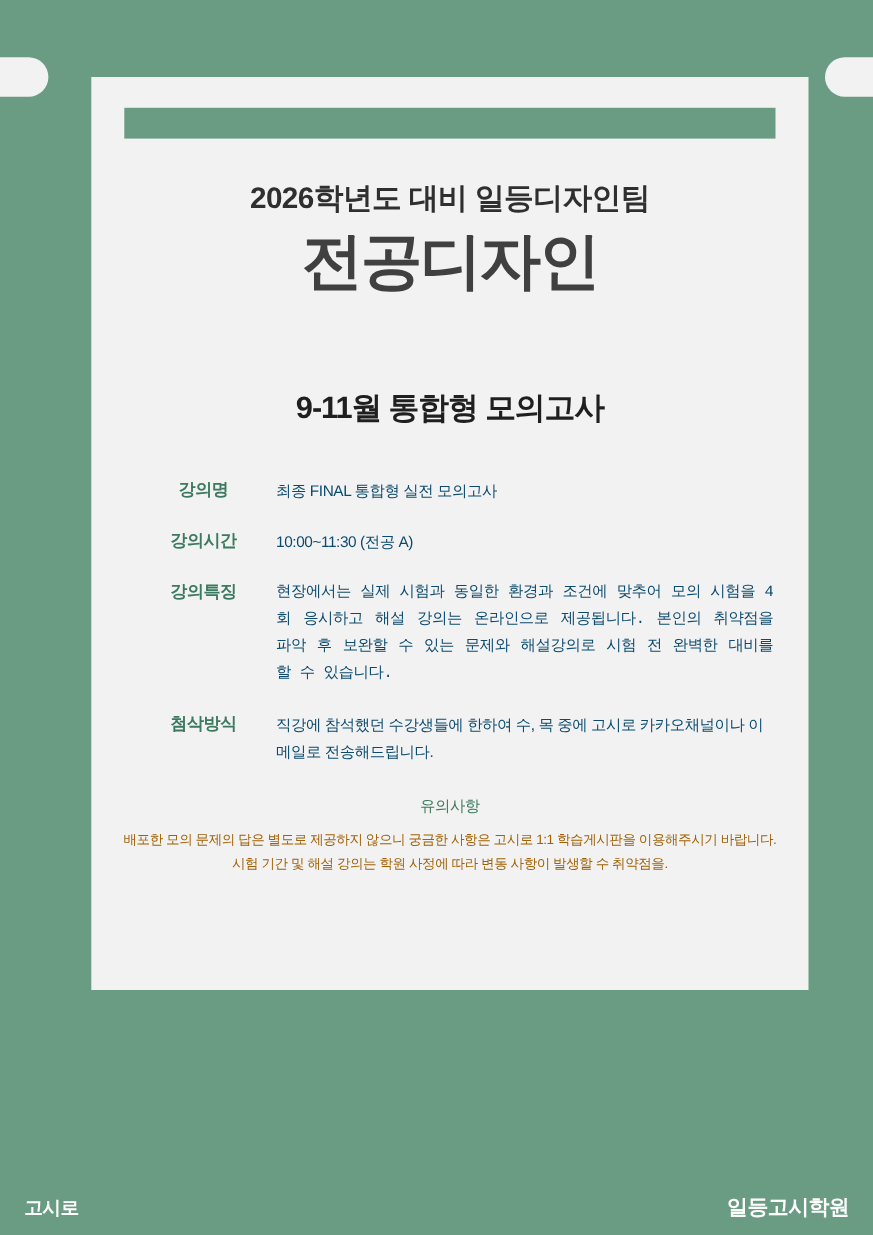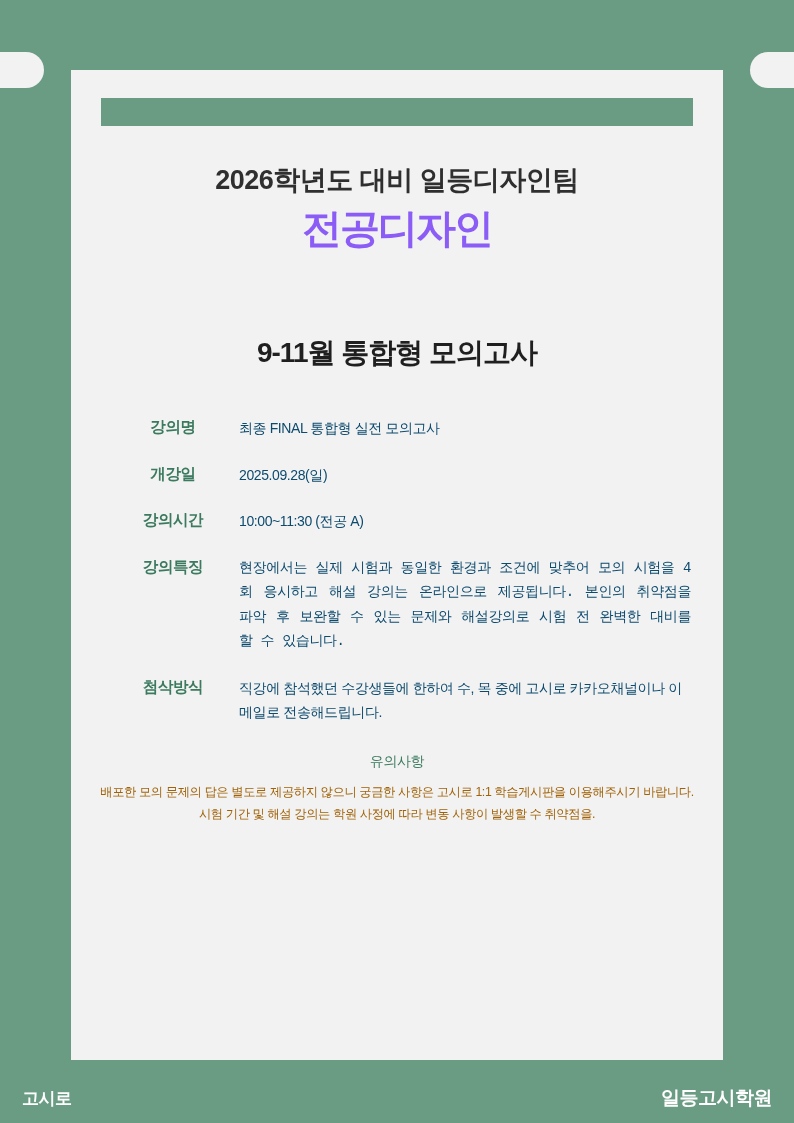--- a/index.html
+++ b/index.html
@@ -20,24 +20,24 @@
     top: 52px;
     width: 44px;
     height: 36px;
     background: #f2f2f2;
   }
   .notch.left  { left: 0;  border-radius: 0 18px 18px 0; }
   .notch.right { right: 0; border-radius: 18px 0 0 18px; }
 
   .card {
     position: absolute;
-    left: 71px;
+    left: 83px;
     top: 70px;
     width: 652px;
-    height: 990px;
+    height: 830px;
     background: #f2f2f2;
   }
 
   .topbar {
     position: absolute;
     left: 30px;
     top: 28px;
     width: 592px;
     height: 28px;
     background: #6a9c84;
@@ -48,23 +48,23 @@
     text-align: center;
   }
   .head .line1 {
     font-size: 27px;
     font-weight: bold;
     color: #2f2f2f;
     letter-spacing: -0.5px;
   }
   .head .line2 {
     margin-top: 8px;
-    font-size: 40px;
-    font-weight: bold;
-    color: #8b5cf6;
+    font-size: 56px;
+    font-weight: bold;
+    color: #404040;
     letter-spacing: -2px;
     line-height: 1.1;
   }
 
   .subtitle {
     margin-top: 84px;
     text-align: center;
     font-size: 28px;
     font-weight: bold;
     color: #1f1f1f;
@@ -160,26 +160,20 @@
 
   <div class="info">
 
     <div class="row">
       <div class="label">강의명</div>
       <div class="value">
         <span class="l">최종 FINAL 통합형 실전 모의고사</span>
       </div>
     </div>
 
-    <div class="row">
-      <div class="label">개강일</div>
-      <div class="value">
-        <span class="l">2025.09.28(일)</span>
-      </div>
-    </div>
 
     <div class="row">
       <div class="label">강의시간</div>
       <div class="value">
         <span class="l">10:00~11:30 (전공 A)</span>
       </div>
     </div>
 
     <div class="row justify">
       <div class="label">강의특징</div>

